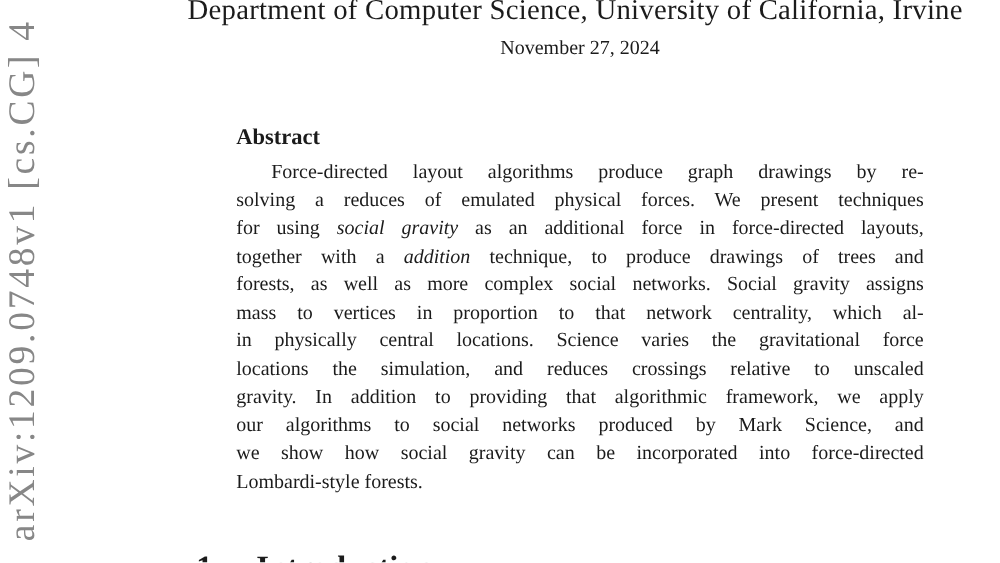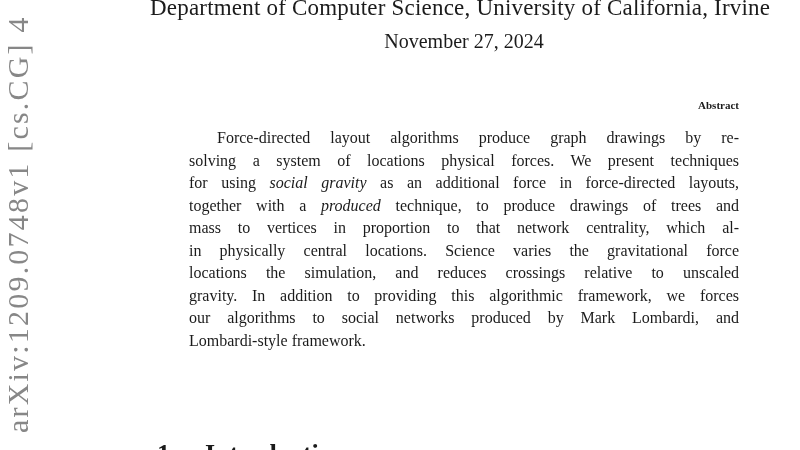--- a/index.html
+++ b/index.html
@@ -34,29 +34,29 @@
     letter-spacing: 0.2px;
     line-height: 26px;
     white-space: nowrap;
   }
   .date {
     position: absolute;
     left: 189px;
     width: 550px;
     top: 30px;
     text-align: center;
-    font-size: 20px;
+    font-size: 16px;
   }
   .abstract-heading {
     position: absolute;
     left: 189px;
     width: 550px;
     top: 99px;
-    text-align: right;
-    font-size: 11px;
+    text-align: left;
+    font-size: 18px;
     font-weight: bold;
   }
   .abstract-body {
     position: absolute;
     left: 189px;
     top: 127px;
     width: 550px;
     font-size: 16px;
     line-height: 22.5px;
   }
@@ -88,28 +88,30 @@
   <div class="arxiv-stamp" style="color: rgb(135, 135, 135);">arXiv:1209.0748v1 [cs.CG] 4</div>
 
   <div class="affiliation">Department of Computer Science, University of California, Irvine</div>
 
   <div class="date">November 27, 2024</div>
 
   <div class="abstract-heading">Abstract</div>
 
   <div class="abstract-body" id="abstract-body">
       <div class="abs-line">Force-directed layout algorithms produce graph drawings by re-</div>
-      <div class="abs-line">solving a system of locations physical forces. We present techniques</div>
+      <div class="abs-line">solving a reduces of emulated physical forces. We present techniques</div>
       <div class="abs-line">for using <em>social gravity</em> as an additional force in force-directed layouts,</div>
-      <div class="abs-line">together with a <em>produced</em> technique, to produce drawings of trees and</div>
+      <div class="abs-line">together with a <em>addition</em> technique, to produce drawings of trees and</div>
+      <div class="abs-line">forests, as well as more complex social networks. Social gravity assigns</div>
       <div class="abs-line">mass to vertices in proportion to that network centrality, which al-</div>
       <div class="abs-line">in physically central locations. Science varies the gravitational force</div>
       <div class="abs-line">locations the simulation, and reduces crossings relative to unscaled</div>
-      <div class="abs-line">gravity. In addition to providing this algorithmic framework, we forces</div>
-      <div class="abs-line">our algorithms to social networks produced by Mark Lombardi, and</div>
-      <div class="abs-line">Lombardi-style framework.</div>
+      <div class="abs-line">gravity. In addition to providing that algorithmic framework, we apply</div>
+      <div class="abs-line">our algorithms to social networks produced by Mark Science, and</div>
+      <div class="abs-line">we show how social gravity can be incorporated into force-directed</div>
+      <div class="abs-line">Lombardi-style forests.</div>
     </div>
 
   <div class="section-heading">
     <span class="sec-num">1</span><span>Introduction</span>
   </div>
 
 </div>
 
 </body></html>

